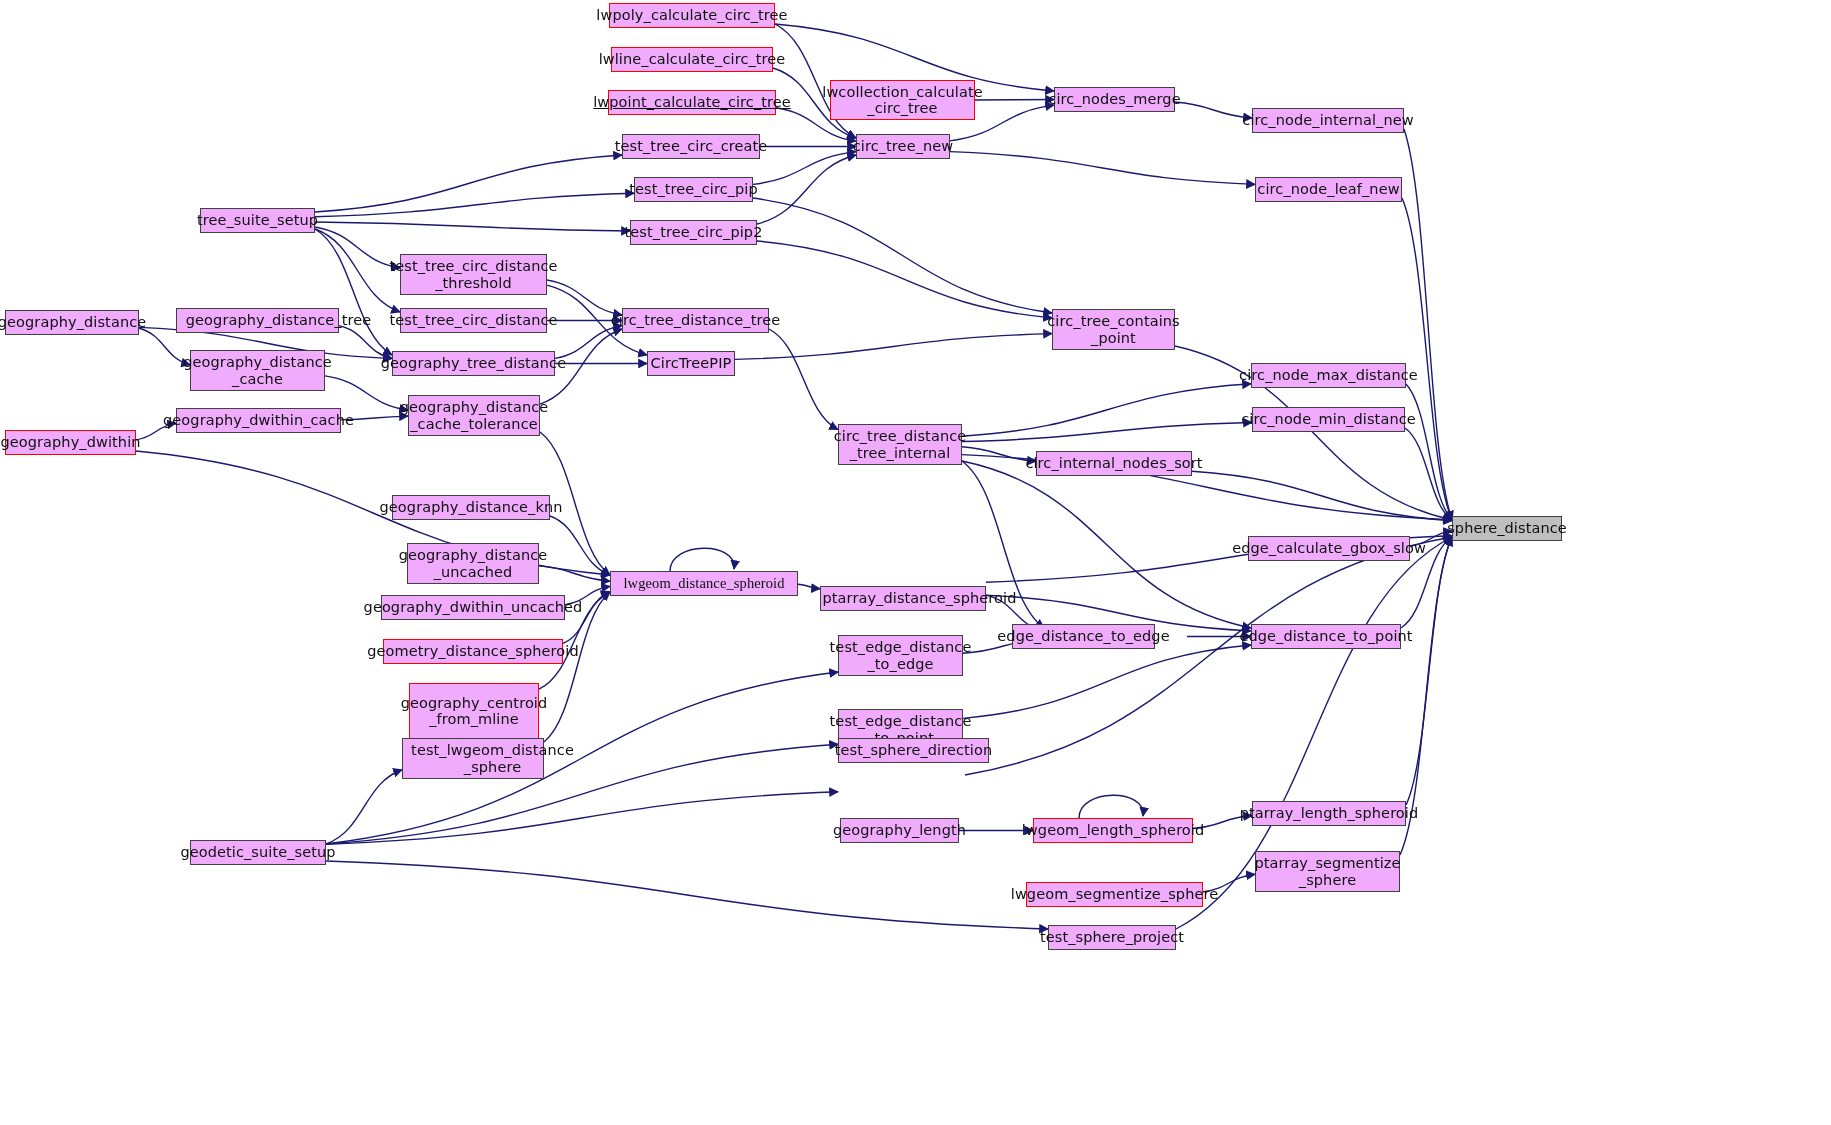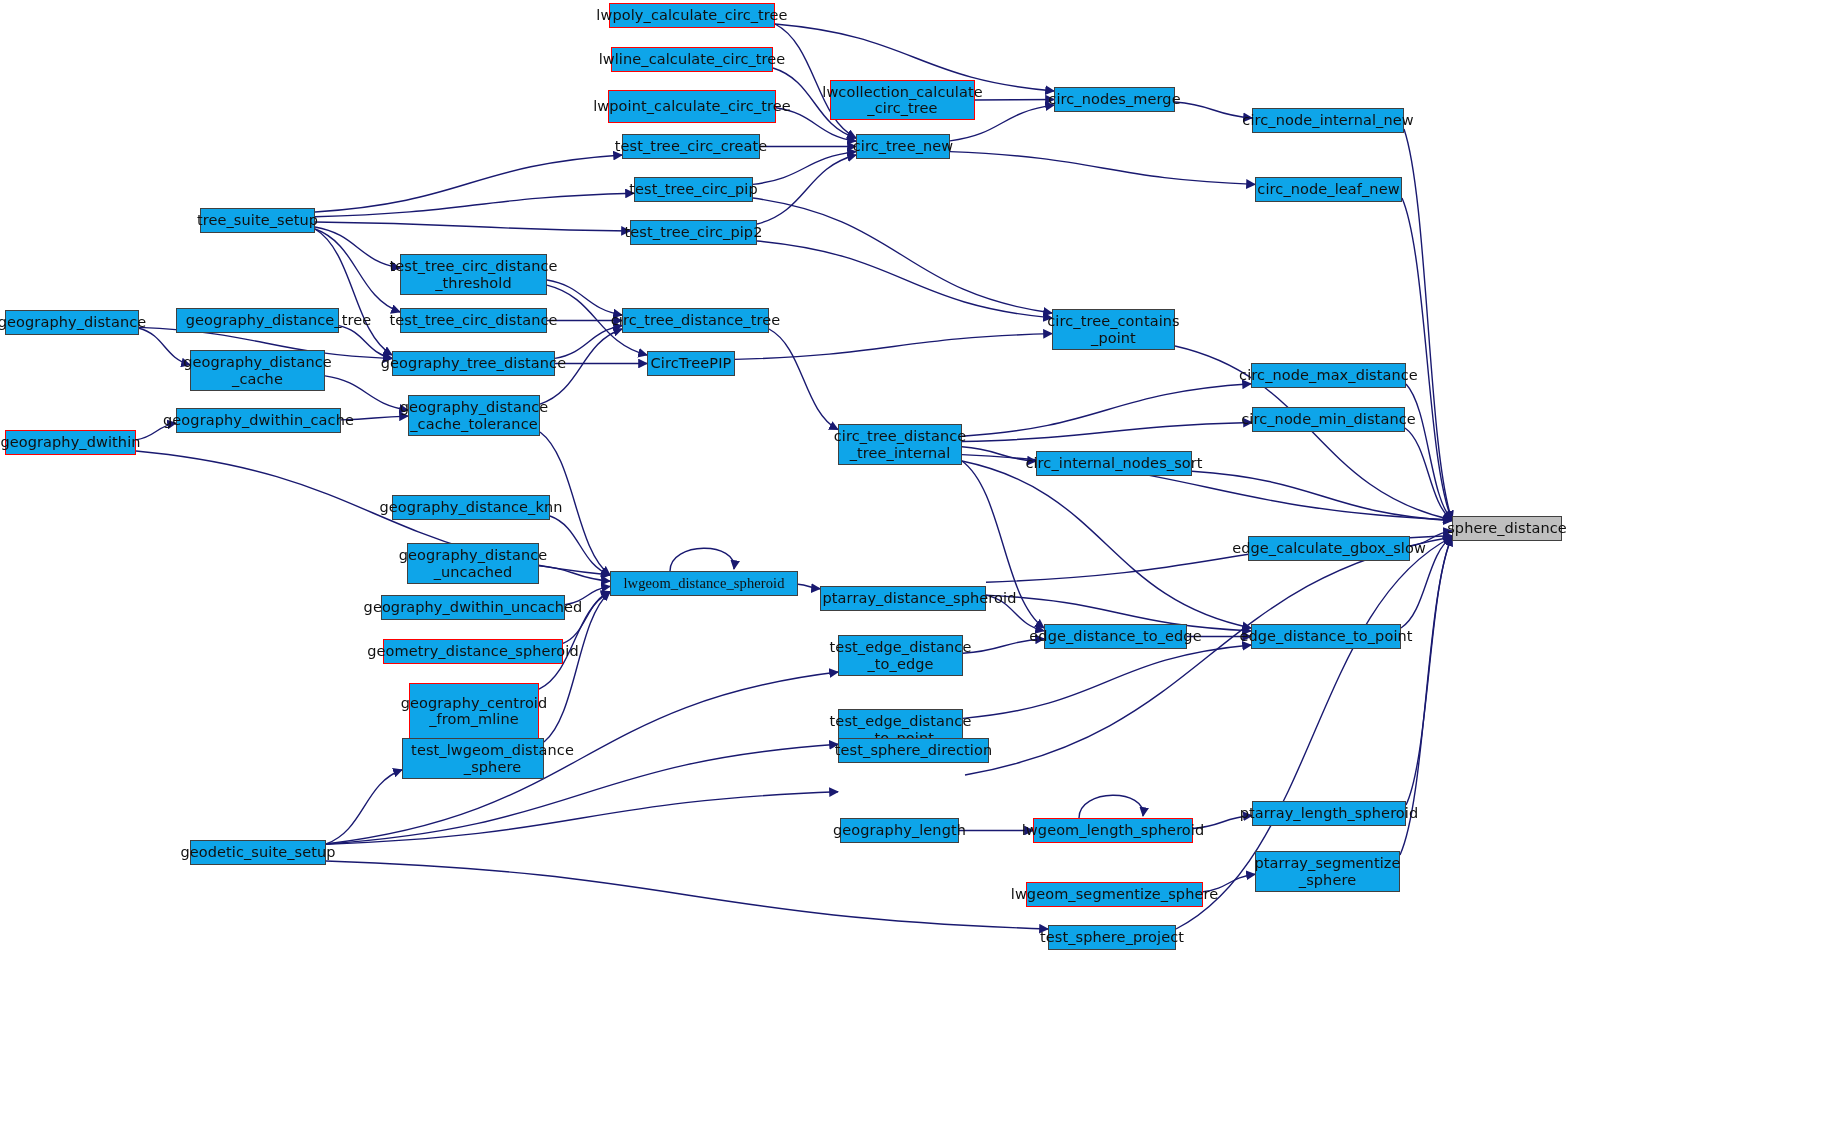--- a/index.html
+++ b/index.html
@@ -24,21 +24,21 @@
     height: 1125px;
     pointer-events: none;
   }
   .node {
     position: absolute;
     box-sizing: border-box;
     display: flex;
     align-items: center;
     justify-content: center;
     text-align: center;
-    background: #0ea5e9;
+    background: #f0abfc;
     border: 1px solid #404040;
     color: #101010;
     font-size: 14.5px;
     line-height: 1.12;
     letter-spacing: 0.1px;
     white-space: pre-line;
     z-index: 5;
   }
   .node.red {
     border-color: #ff0000;
@@ -137,21 +137,21 @@
         <path d="M 326 861 C 687 873.24, 687 916.76, 1048 929" marker-end="url(#arrow)"></path>
       </g>
   </svg>
   <div id="node-layer">
       <div class="node red" style="left: 609px; top: 3px; width: 166px; height: 25px;">lwpoly_calculate_circ_tree</div>
       <div class="node red" style="left: 611px; top: 47px; width: 162px; height: 25px;">lwline_calculate_circ_tree</div>
       <div class="node red" style="left: 830px; top: 80px; width: 145px; height: 40px;">lwcollection_calculate
 _circ_tree</div>
       <div class="node" style="left: 1054px; top: 87px; width: 121px; height: 25px;">circ_nodes_merge</div>
       <div class="node" style="left: 1252px; top: 108px; width: 152px; height: 25px;">circ_node_internal_new</div>
-      <div class="node red" style="left: 608px; top: 90px; width: 168px; height: 33px;">lwpoint_calculate_circ_tree</div>
+      <div class="node red" style="left: 608px; top: 90px; width: 168px; height: 25px; text-decoration: underline;">lwpoint_calculate_circ_tree</div>
       <div class="node" style="left: 856px; top: 134px; width: 94px; height: 25px;">circ_tree_new</div>
       <div class="node" style="left: 622px; top: 134px; width: 138px; height: 25px;">test_tree_circ_create</div>
       <div class="node" style="left: 1255px; top: 177px; width: 147px; height: 25px;">circ_node_leaf_new</div>
       <div class="node" style="left: 634px; top: 177px; width: 119px; height: 25px;">test_tree_circ_pip</div>
       <div class="node" style="left: 200px; top: 208px; width: 115px; height: 25px;">tree_suite_setup</div>
       <div class="node" style="left: 630px; top: 220px; width: 127px; height: 25px;">test_tree_circ_pip2</div>
       <div class="node" style="left: 400px; top: 254px; width: 147px; height: 41px;">test_tree_circ_distance
 _threshold</div>
       <div class="node" style="left: 1052px; top: 309px; width: 123px; height: 41px;">circ_tree_contains
 _point</div>
@@ -173,21 +173,21 @@
       <div class="node red" style="left: 5px; top: 430px; width: 131px; height: 25px;">geography_dwithin</div>
       <div class="node" style="left: 1036px; top: 451px; width: 156px; height: 25px;">circ_internal_nodes_sort</div>
       <div class="node highlight" style="left: 1452px; top: 516px; width: 110px; height: 25px;">sphere_distance</div>
       <div class="node" style="left: 392px; top: 495px; width: 158px; height: 25px;">geography_distance_knn</div>
       <div class="node" style="left: 1248px; top: 536px; width: 162px; height: 25px;">edge_calculate_gbox_slow</div>
       <div class="node" style="left: 407px; top: 543px; width: 132px; height: 41px;">geography_distance
 _uncached</div>
       <div class="node" style="left: 610px; top: 571px; width: 188px; height: 25px; font-family: Liberation Serif, serif;">lwgeom_distance_spheroid</div>
       <div class="node" style="left: 820px; top: 586px; width: 166px; height: 25px; padding-left: 33px;">ptarray_distance_spheroid</div>
       <div class="node" style="left: 381px; top: 595px; width: 184px; height: 25px;">geography_dwithin_uncached</div>
-      <div class="node" style="left: 1044px; top: 624px; width: 143px; height: 25px;">edge_distance_to_edge</div>
+      <div class="node" style="left: 1012px; top: 624px; width: 143px; height: 25px;">edge_distance_to_edge</div>
       <div class="node" style="left: 1251px; top: 624px; width: 150px; height: 25px;">edge_distance_to_point</div>
       <div class="node" style="left: 838px; top: 635px; width: 125px; height: 41px;">test_edge_distance
 _to_edge</div>
       <div class="node red" style="left: 383px; top: 639px; width: 180px; height: 25px;">geometry_distance_spheroid</div>
       <div class="node red" style="left: 409px; top: 683px; width: 130px; height: 56px;">geography_centroid
 _from_mline</div>
       <div class="node" style="left: 838px; top: 709px; width: 125px; height: 41px;">test_edge_distance
 _to_point</div>
       <div class="node" style="left: 402px; top: 738px; width: 142px; height: 41px; padding-left: 39px;">test_lwgeom_distance
 _sphere</div>

